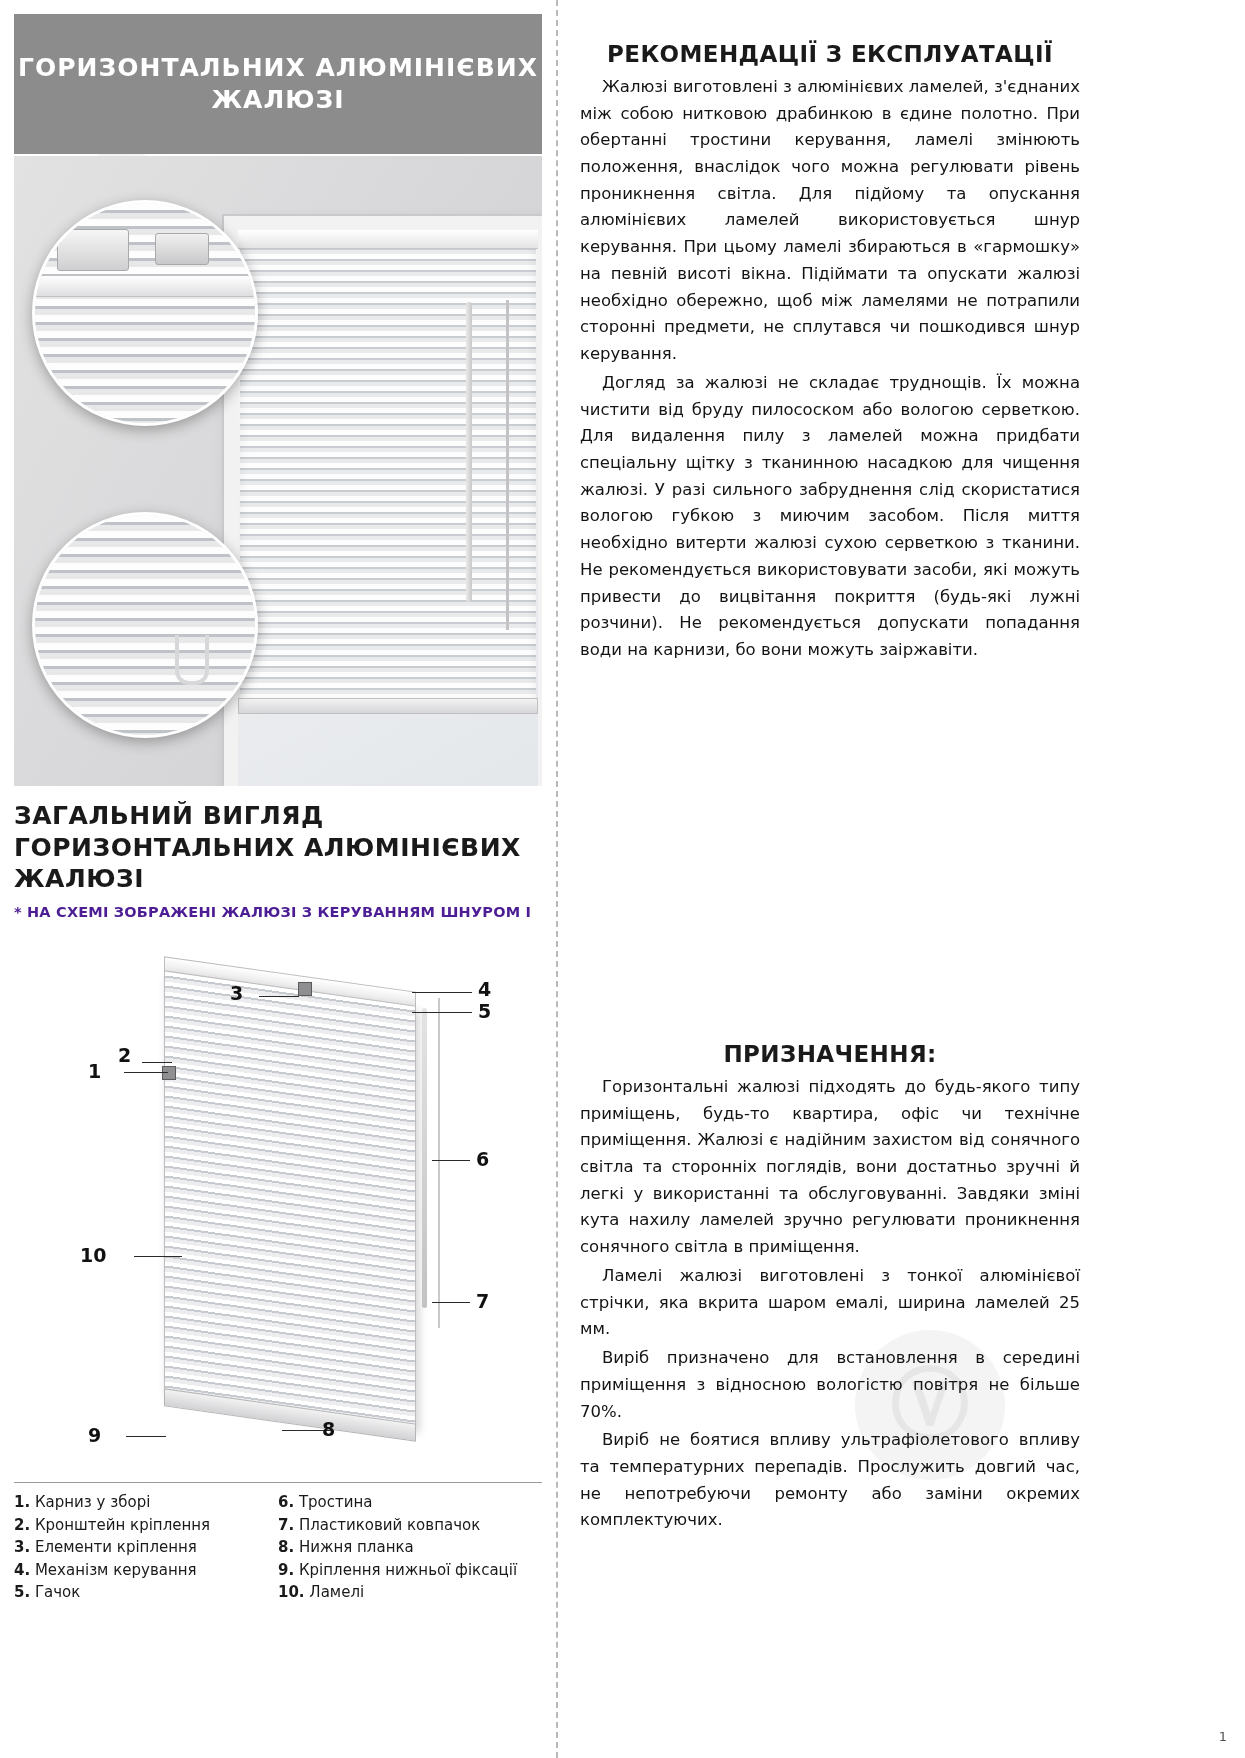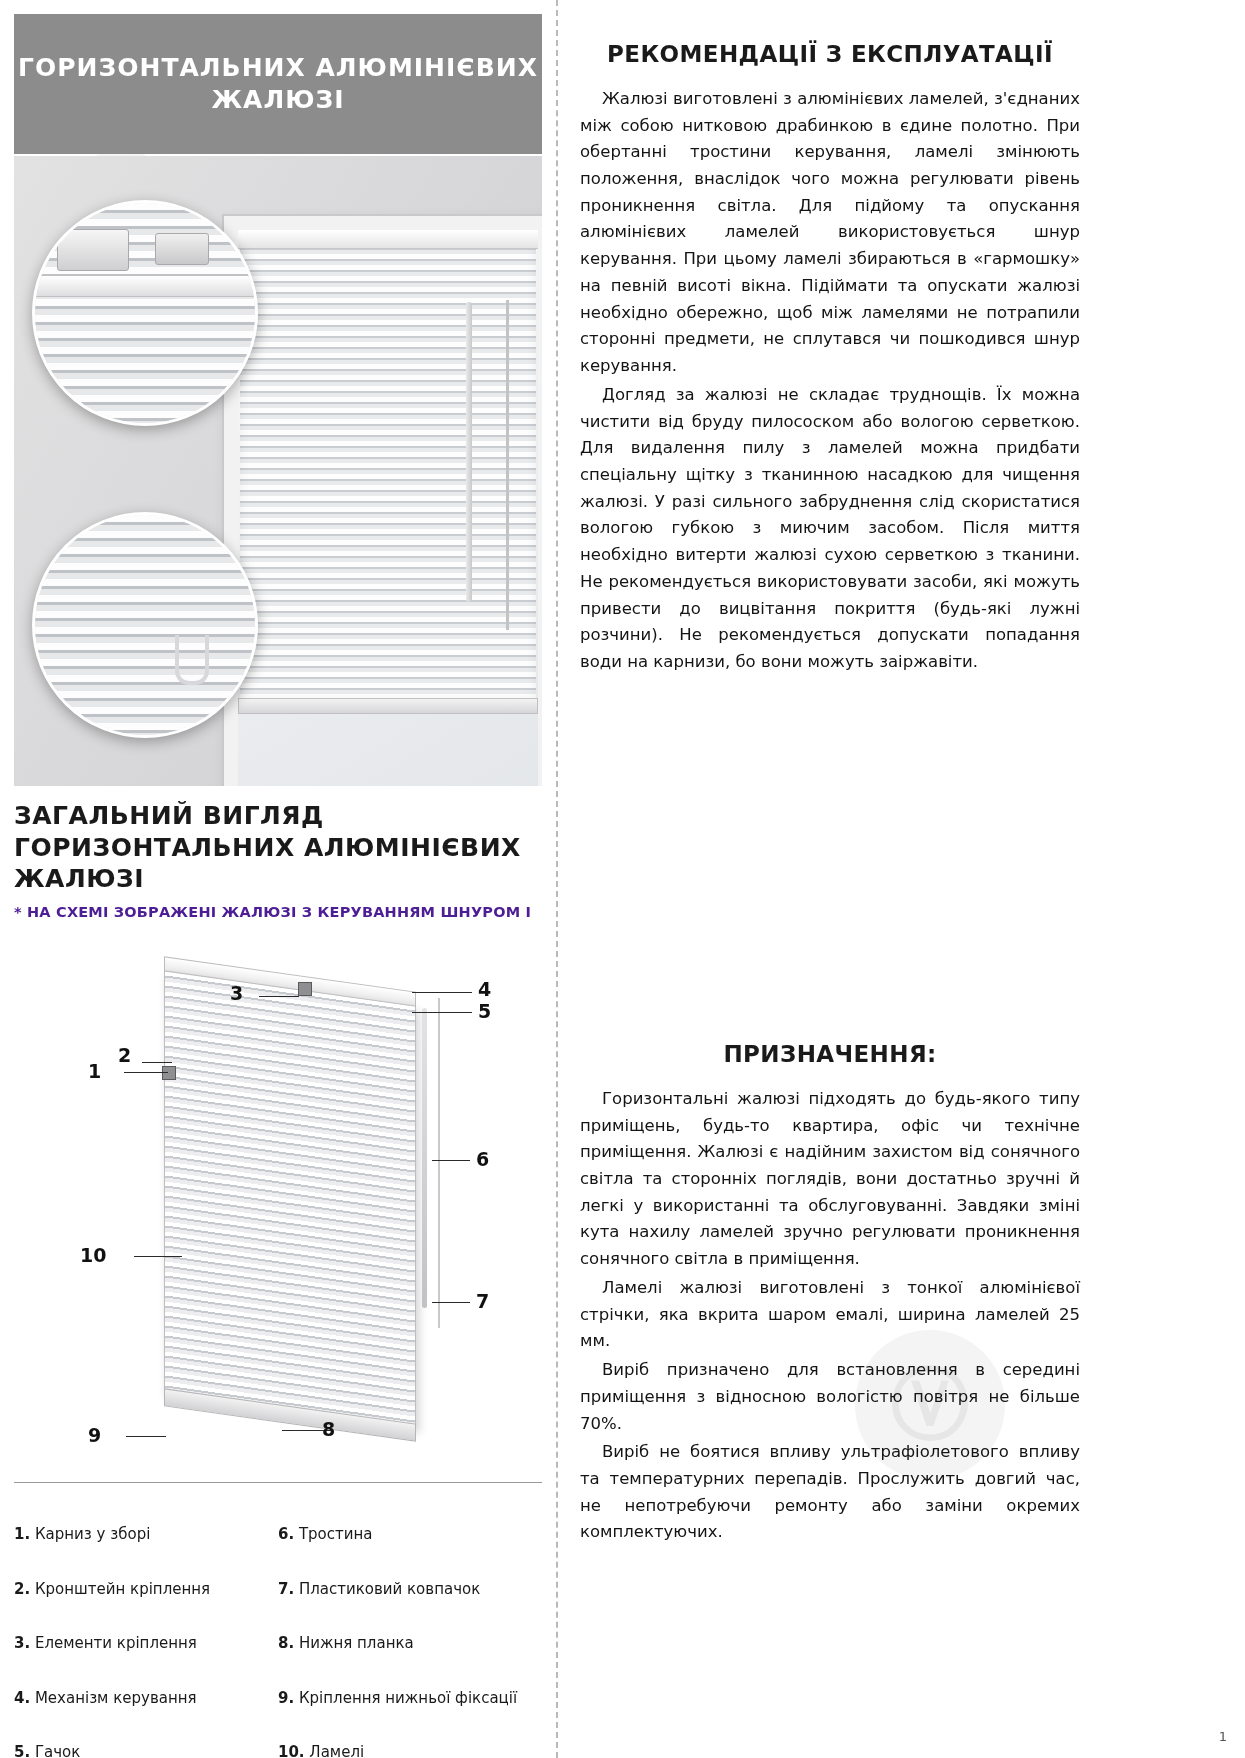--- a/index.html
+++ b/index.html
@@ -328,41 +328,41 @@
     left: 14px;
     top: 1482px;
     width: 528px;
     border-top: 1.5px solid #9a9a9a;
     padding-top: 8px;
     display: flex;
     font-size: 15px;
     line-height: 1.5;
   }
   .legend .col { width: 50%; }
-  .legend .item { white-space: nowrap; margin-top: 32px; }
+  .legend .item { white-space: nowrap; }
   .legend .num { font-weight: bold; }
 
   
   .right-col {
     position: absolute;
     left: 580px;
     top: 0;
     width: 500px;
     z-index: 2;
   }
   .r-heading {
     text-align: center;
     font-size: 23px;
     font-weight: bold;
     line-height: 1.3;
     letter-spacing: 0.4px;
     color: #1a1a1a;
   }
   .r-body {
-    margin-top: 16px;
+    margin-top: 4px;
     font-size: 16.5px;
     line-height: 1.62;
     text-align: justify;
     color: #141414;
   }
   .r-body p {
     margin: 0 0 2px 0;
     text-indent: 22px;
   }
   .blk-care { position: absolute; left: 0; top: 40px; width: 500px; }

